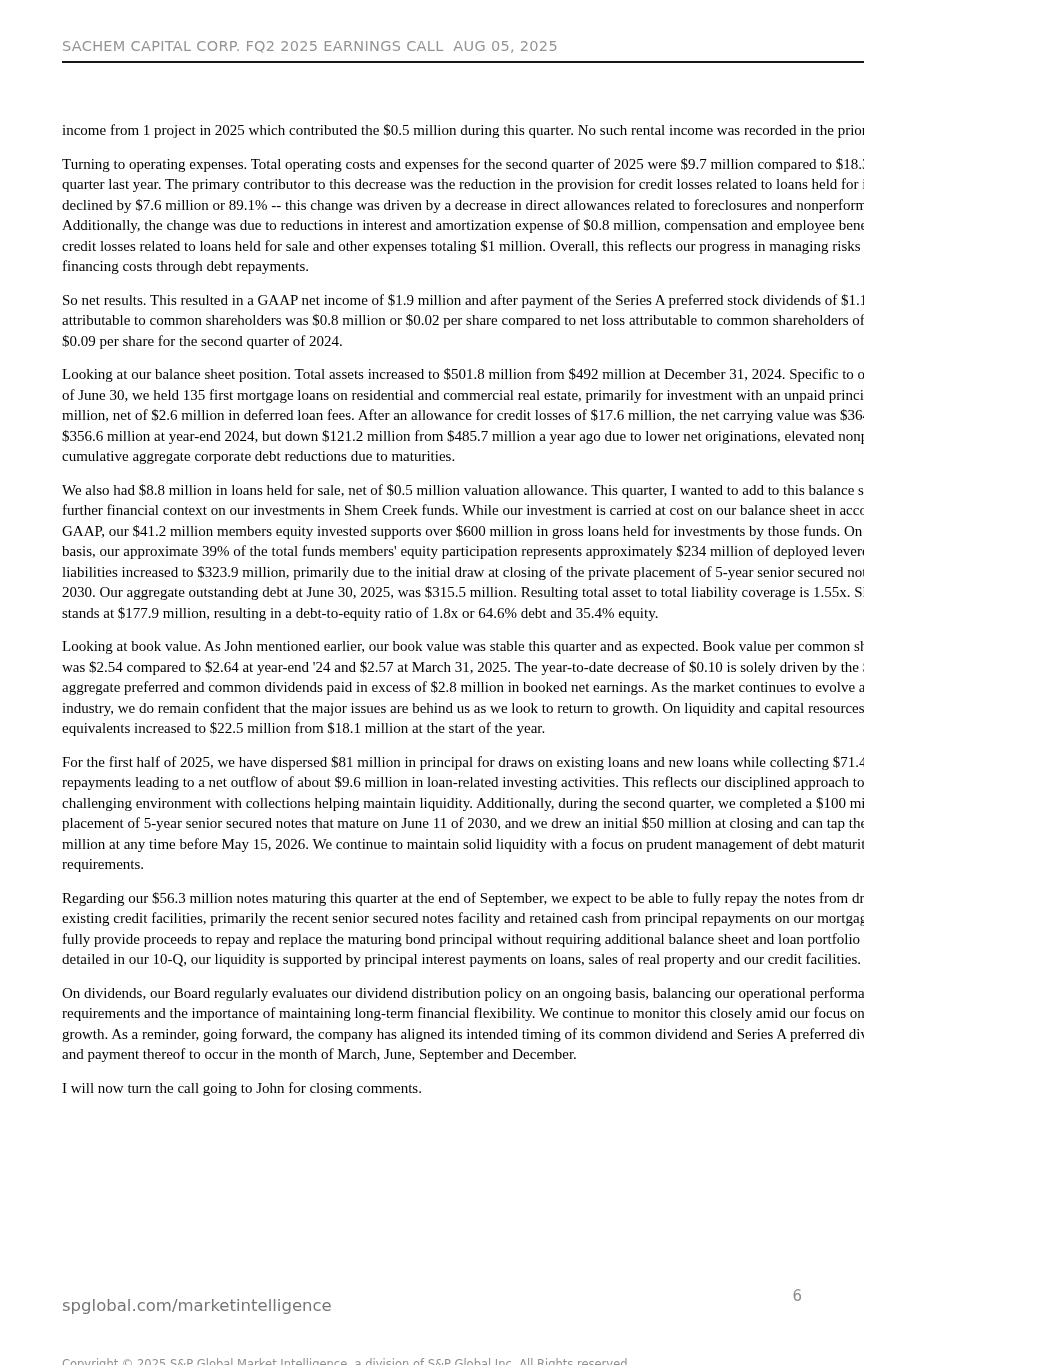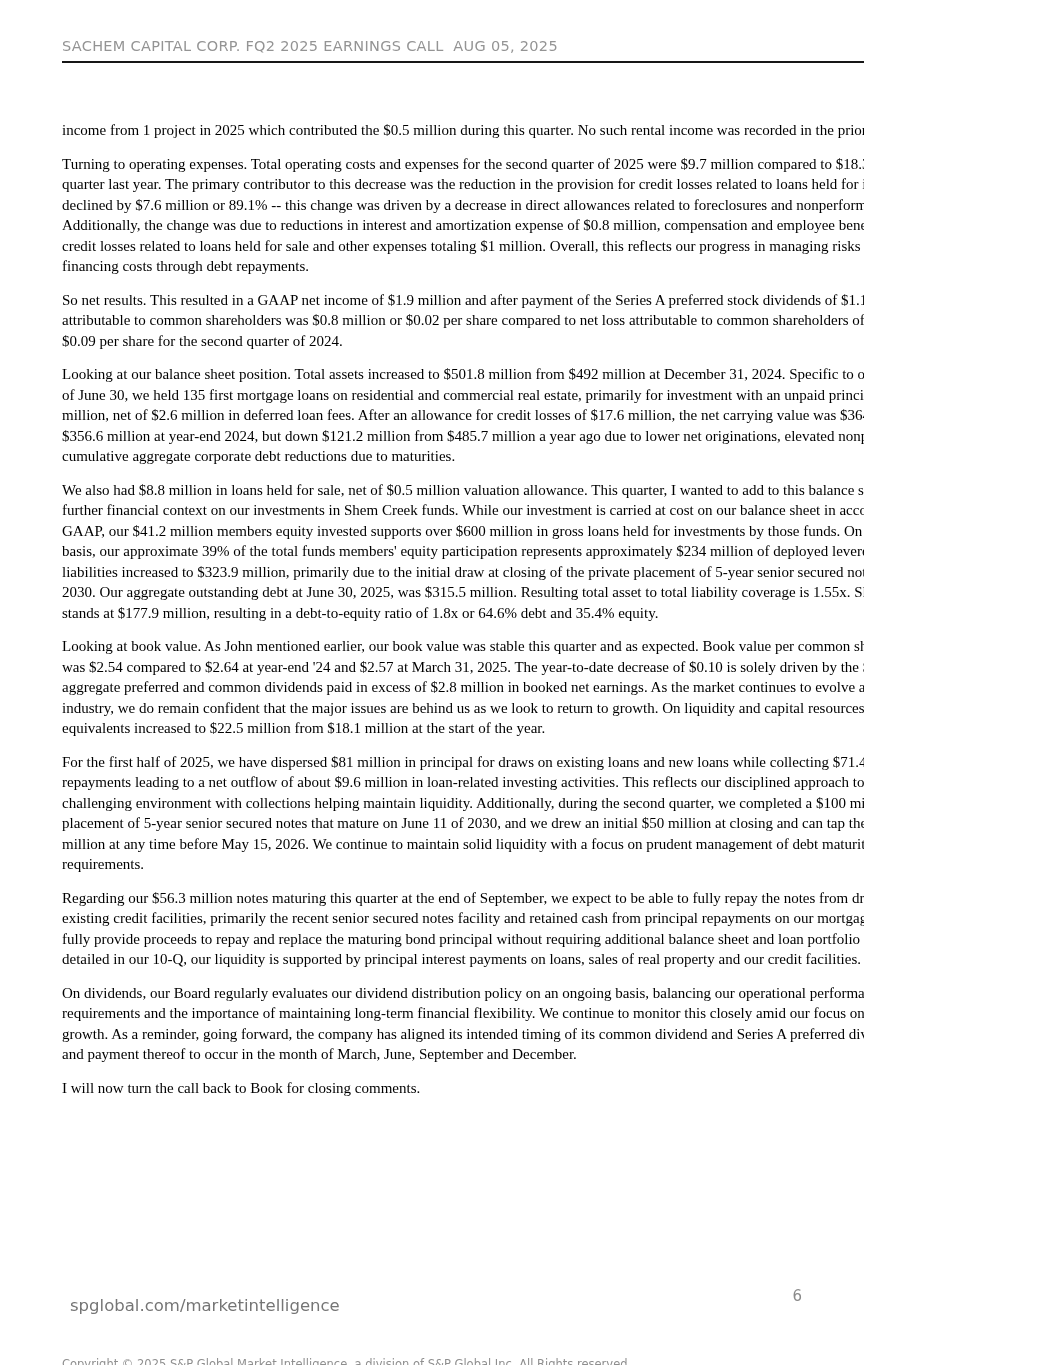--- a/index.html
+++ b/index.html
@@ -43,21 +43,21 @@
   .footer-copyright {
     position: absolute;
     left: 62px;
     top: 1357px;
     font-family: "DejaVu Sans", sans-serif;
     font-size: 11.5px;
     color: #8f8f8f;
   }
   .footer-website {
     position: absolute;
-    left: 70px;
+    left: 62px;
     top: 1296px;
     font-family: "DejaVu Sans", sans-serif;
     font-size: 16.5px;
     color: #757575;
   }
   .footer-page-number {
     position: absolute;
     right: 62px;
     top: 1287px;
     font-family: "DejaVu Sans", sans-serif;
@@ -77,21 +77,21 @@
   <div class="content" id="paragraphs">
       <p>income from 1 project in 2025 which contributed the $0.5 million during this quarter. No such rental income was recorded in the prior quarter or year.</p>
       <p>Turning to operating expenses. Total operating costs and expenses for the second quarter of 2025 were $9.7 million compared to $18.3 million in the same quarter last year. The primary contributor to this decrease was the reduction in the provision for credit losses related to loans held for investment, which declined by $7.6 million or 89.1% -- this change was driven by a decrease in direct allowances related to foreclosures and nonperforming loans. Additionally, the change was due to reductions in interest and amortization expense of $0.8 million, compensation and employee benefits, provision for credit losses related to loans held for sale and other expenses totaling $1 million. Overall, this reflects our progress in managing risks and reducing financing costs through debt repayments.</p>
       <p>So net results. This resulted in a GAAP net income of $1.9 million and after payment of the Series A preferred stock dividends of $1.1 million, net income attributable to common shareholders was $0.8 million or $0.02 per share compared to net loss attributable to common shareholders of $4.1 million or $0.09 per share for the second quarter of 2024.</p>
       <p>Looking at our balance sheet position. Total assets increased to $501.8 million from $492 million at December 31, 2024. Specific to our loan portfolio as of June 30, we held 135 first mortgage loans on residential and commercial real estate, primarily for investment with an unpaid principal balance of $382.1 million, net of $2.6 million in deferred loan fees. After an allowance for credit losses of $17.6 million, the net carrying value was $364.5 million up from $356.6 million at year-end 2024, but down $121.2 million from $485.7 million a year ago due to lower net originations, elevated nonperforming assets and cumulative aggregate corporate debt reductions due to maturities.</p>
       <p>We also had $8.8 million in loans held for sale, net of $0.5 million valuation allowance. This quarter, I wanted to add to this balance sheet discussion, further financial context on our investments in Shem Creek funds. While our investment is carried at cost on our balance sheet in accordance with U.S. GAAP, our $41.2 million members equity invested supports over $600 million in gross loans held for investments by those funds. On a pro rata pro forma basis, our approximate 39% of the total funds members' equity participation represents approximately $234 million of deployed levered capital. Total liabilities increased to $323.9 million, primarily due to the initial draw at closing of the private placement of 5-year senior secured notes due June 11, 2030. Our aggregate outstanding debt at June 30, 2025, was $315.5 million. Resulting total asset to total liability coverage is 1.55x. Shareholders' equity stands at $177.9 million, resulting in a debt-to-equity ratio of 1.8x or 64.6% debt and 35.4% equity.</p>
       <p>Looking at book value. As John mentioned earlier, our book value was stable this quarter and as expected. Book value per common share at June 30, 2025, was $2.54 compared to $2.64 at year-end '24 and $2.57 at March 31, 2025. The year-to-date decrease of $0.10 is solely driven by the $4.2 million net aggregate preferred and common dividends paid in excess of $2.8 million in booked net earnings. As the market continues to evolve and impact the entire industry, we do remain confident that the major issues are behind us as we look to return to growth. On liquidity and capital resources, cash and cash equivalents increased to $22.5 million from $18.1 million at the start of the year.</p>
       <p>For the first half of 2025, we have dispersed $81 million in principal for draws on existing loans and new loans while collecting $71.4 million in repayments leading to a net outflow of about $9.6 million in loan-related investing activities. This reflects our disciplined approach to originations in the challenging environment with collections helping maintain liquidity. Additionally, during the second quarter, we completed a $100 million private placement of 5-year senior secured notes that mature on June 11 of 2030, and we drew an initial $50 million at closing and can tap the remaining $50 million at any time before May 15, 2026. We continue to maintain solid liquidity with a focus on prudent management of debt maturities and funding requirements.</p>
       <p>Regarding our $56.3 million notes maturing this quarter at the end of September, we expect to be able to fully repay the notes from drawdowns on our existing credit facilities, primarily the recent senior secured notes facility and retained cash from principal repayments on our mortgage loan that would fully provide proceeds to repay and replace the maturing bond principal without requiring additional balance sheet and loan portfolio compression. As detailed in our 10-Q, our liquidity is supported by principal interest payments on loans, sales of real property and our credit facilities.</p>
       <p>On dividends, our Board regularly evaluates our dividend distribution policy on an ongoing basis, balancing our operational performance, federal tax requirements and the importance of maintaining long-term financial flexibility. We continue to monitor this closely amid our focus on NPL resolution and growth. As a reminder, going forward, the company has aligned its intended timing of its common dividend and Series A preferred dividend declaration and payment thereof to occur in the month of March, June, September and December.</p>
-      <p>I will now turn the call back to Book for closing comments.</p>
+      <p>I will now turn the call going to John for closing comments.</p>
     </div>
 
   <div class="footer-copyright">Copyright © 2025 S&amp;P Global Market Intelligence, a division of S&amp;P Global Inc. All Rights reserved.</div>
 
   <div class="footer-website">spglobal.com/marketintelligence</div>
 
   <div class="footer-page-number">6</div>
 
 </div>
 

